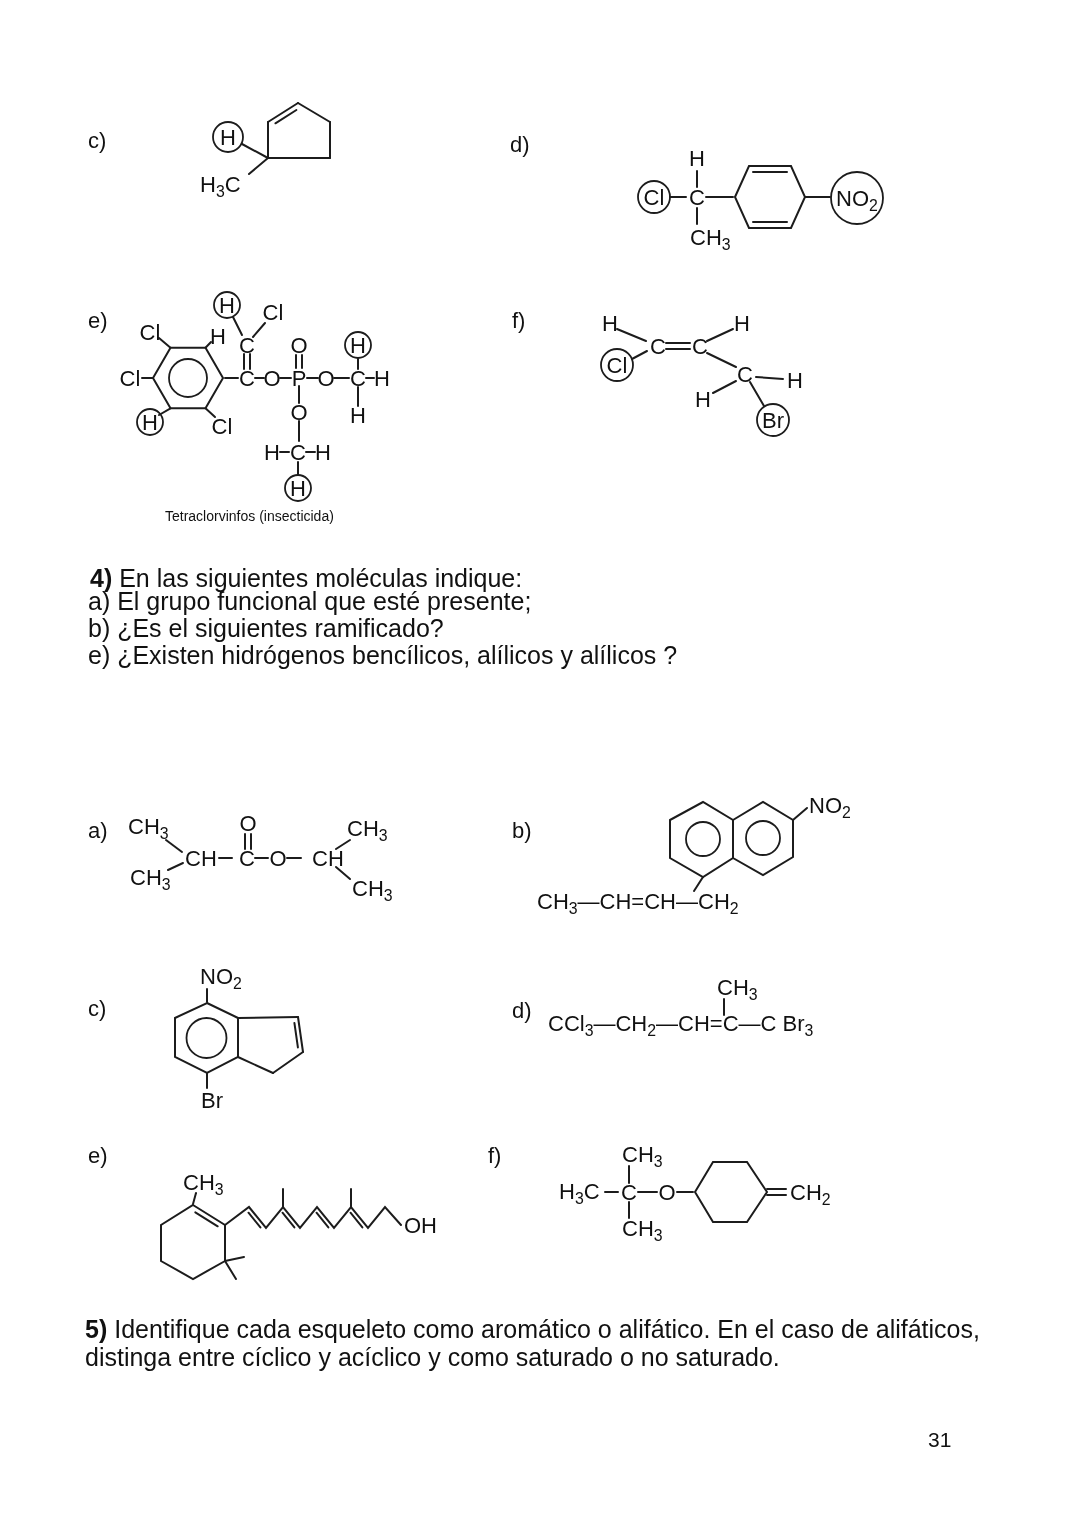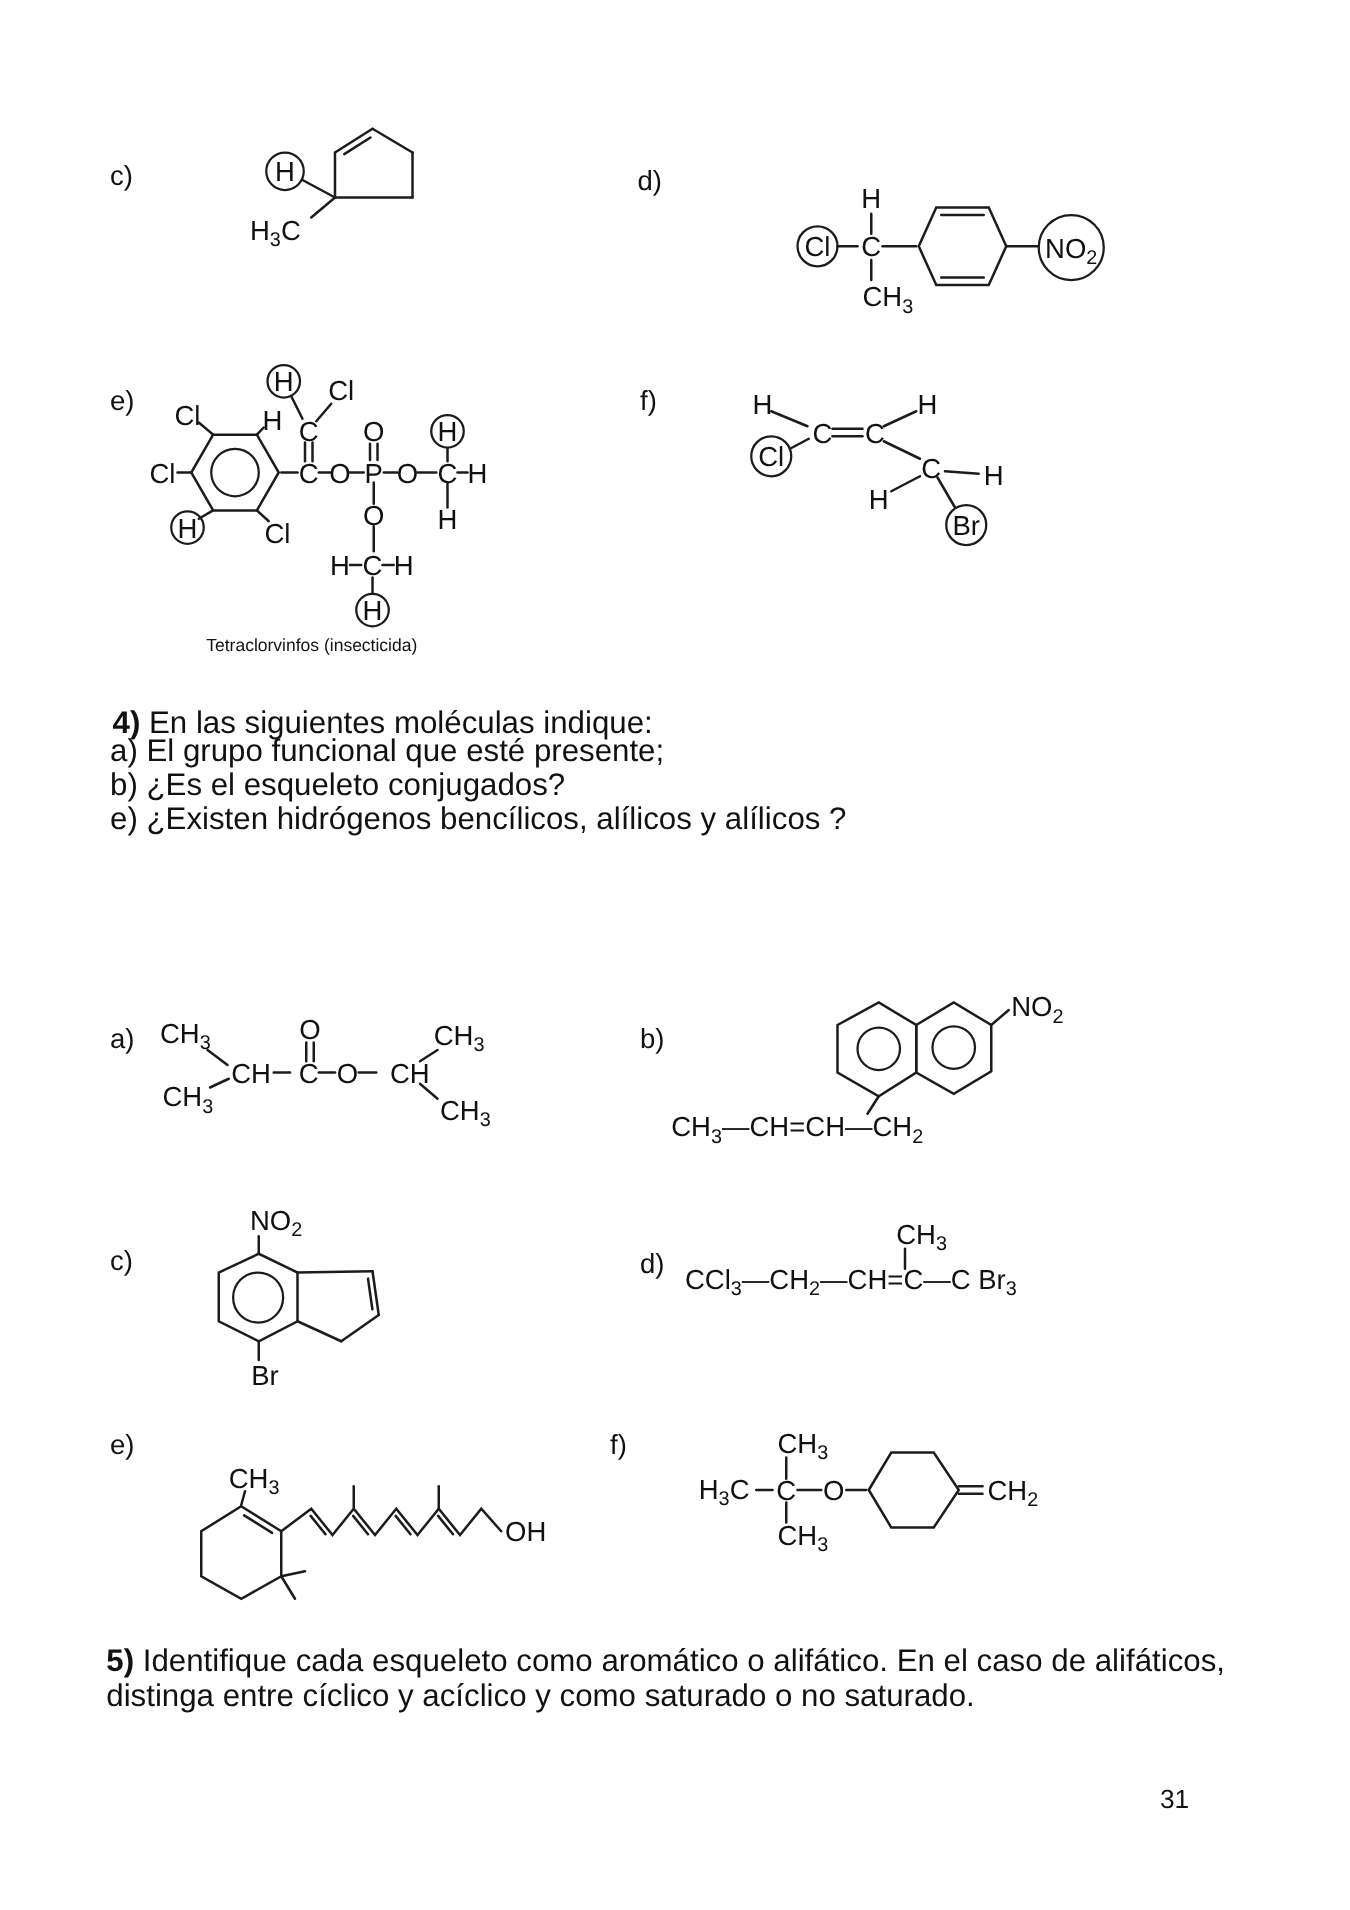--- a/index.html
+++ b/index.html
@@ -156,21 +156,21 @@
     <circle cx="213" cy="120" r="16"></circle>
     <text x="213" y="128" text-anchor="middle"><tspan>Br</tspan></text>
   </svg>
 
   <div class="abs body-text" style="left:90px;top:565px">
     <span class="bold">4)</span>
     <span>En las siguientes moléculas indique:</span>
   </div>
   <div class="abs body-text q-items" style="left:88px;top:588px">
     <div>a) El grupo funcional que esté presente;</div>
-    <div>b) ¿Es el esqueleto conjugados?</div>
+    <div>b) ¿Es el siguientes ramificado?</div>
     <div>e) ¿Existen hidrógenos bencílicos, alílicos y alílicos ?</div>
   </div>
 
   <span class="abs slabel" style="left:88px;top:818px">a)</span>
   <span class="abs slabel" style="left:512px;top:818px">b)</span>
   <span class="abs slabel" style="left:88px;top:996px">c)</span>
   <span class="abs slabel" style="left:512px;top:998px">d)</span>
   <span class="abs slabel" style="left:88px;top:1143px">e)</span>
   <span class="abs slabel" style="left:488px;top:1143px">f)</span>
 

